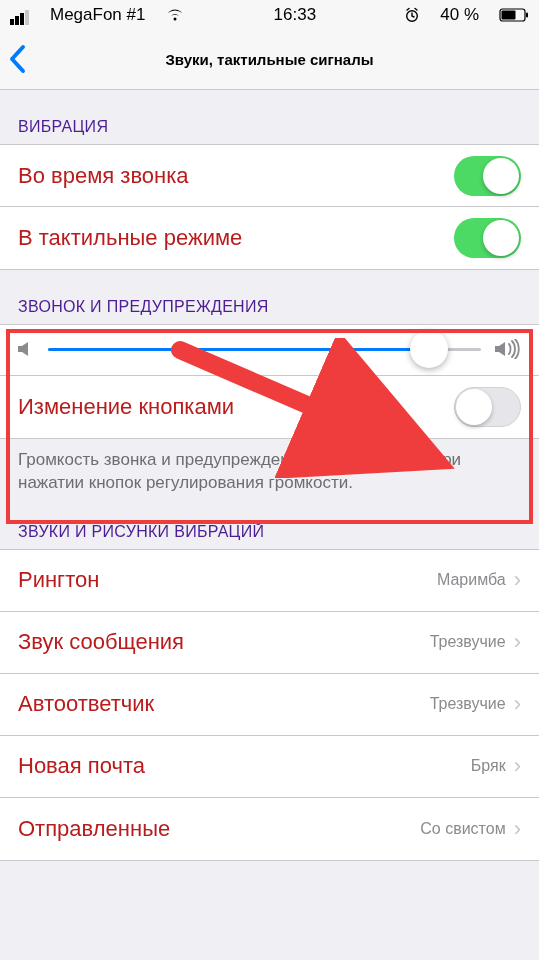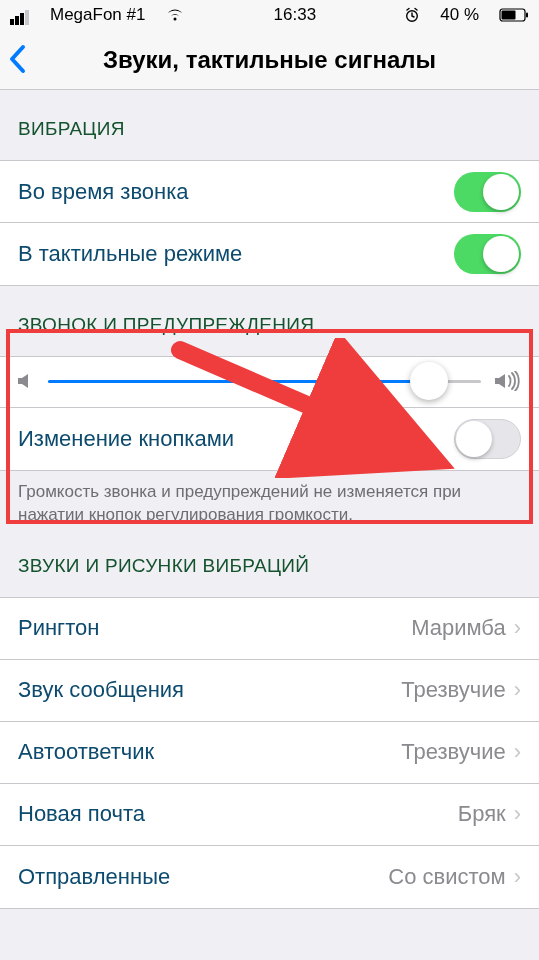--- a/index.html
+++ b/index.html
@@ -1,28 +1,28 @@
 <!DOCTYPE html>
 <html><head>
 <meta charset="utf-8">
 <style>
   * { box-sizing: border-box; margin: 0; padding: 0; }
   html, body { width: 539px; height: 960px; font-family: -apple-system, 'Helvetica Neue', Helvetica, Arial, sans-serif; background: #efeff4; color: #000; overflow: hidden; }
   .status-bar { height: 30px; display: flex; align-items: center; justify-content: space-between; padding: 0 10px; font-size: 17px; font-weight: 500; background: #f7f7f8; }
   .status-left, .status-right { display: flex; align-items: center; gap: 20px; }
   .status-center { flex:1; text-align:center; }
   .nav-bar { height: 60px; background: #f7f7f8; border-bottom: 1px solid #c8c7cc; display: flex; align-items: center; justify-content: center; position: relative; }
-  .nav-title { font-size: 24px; font-weight: 600; }
+  .nav-title { font-size: 15px; font-weight: 600; }
   .back-btn { position: absolute; left: 8px; font-size: 40px; color: #007aff; font-weight: 300; line-height: 1; }
-  .header { font-size: 19px; color: #14532d; padding: 28px 18px 20px; letter-spacing: 0.3px; }
+  .header { font-size: 16px; color: #4c1d95; padding: 28px 18px 8px; letter-spacing: 0.3px; }
   .group { background: #fff; border-top: 1px solid #c8c7cc; border-bottom: 1px solid #c8c7cc; }
   .row { min-height: 62px; display: flex; align-items: center; padding: 0 18px; border-bottom: 1px solid #c8c7cc; position: relative; }
   .group .row:last-child { border-bottom: none; }
-  .row-label { font-size: 22px; color: #0c4a6e; flex: 1; }
-  .row-value { font-size: 22px; color: #8a8a8f; margin-right: 8px; }
+  .row-label { font-size: 22px; color: #b91c1c; flex: 1; }
+  .row-value { font-size: 16px; color: #8a8a8f; margin-right: 8px; }
   .chev { color: #c7c7cc; font-size: 22px; }
   .footer { font-size: 17px; color: #6d6d72; padding: 10px 18px 0; line-height: 1.35; }
   .switch { width: 67px; height: 40px; border-radius: 20px; position: relative; flex-shrink: 0; }
   .switch.on { background: #4cd964; }
   .switch.off { background: #e5e5ea; border:1px solid #d1d1d6; }
   .switch .knob { position: absolute; width: 36px; height: 36px; background: #fff; border-radius: 50%; top: 2px; box-shadow: 0 2px 4px rgba(0,0,0,.25); }
   .switch.on .knob { right: 2px; }
   .switch.off .knob { left: 1px; top:1px; }
   .slider-row { padding: 14px 18px 16px; display:flex; align-items:center; gap:14px; border-bottom:1px solid #c8c7cc; }
   .slider-track { flex:1; height:3px; background:#c7c7cc; position:relative; border-radius:2px; }

